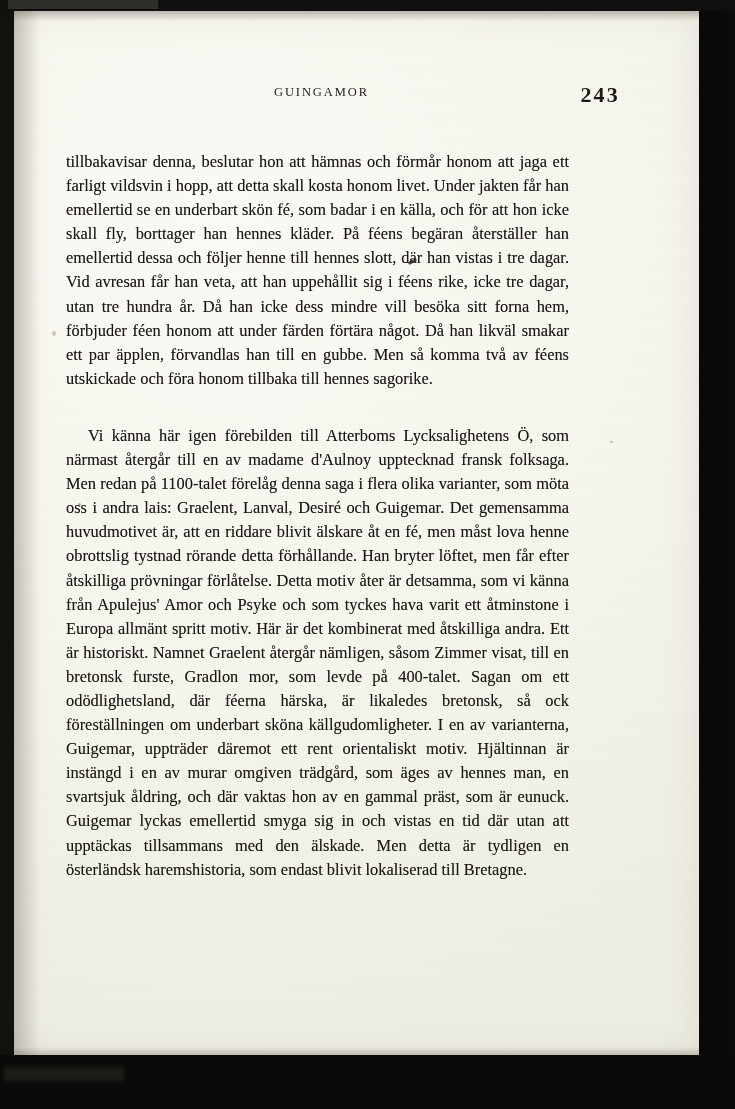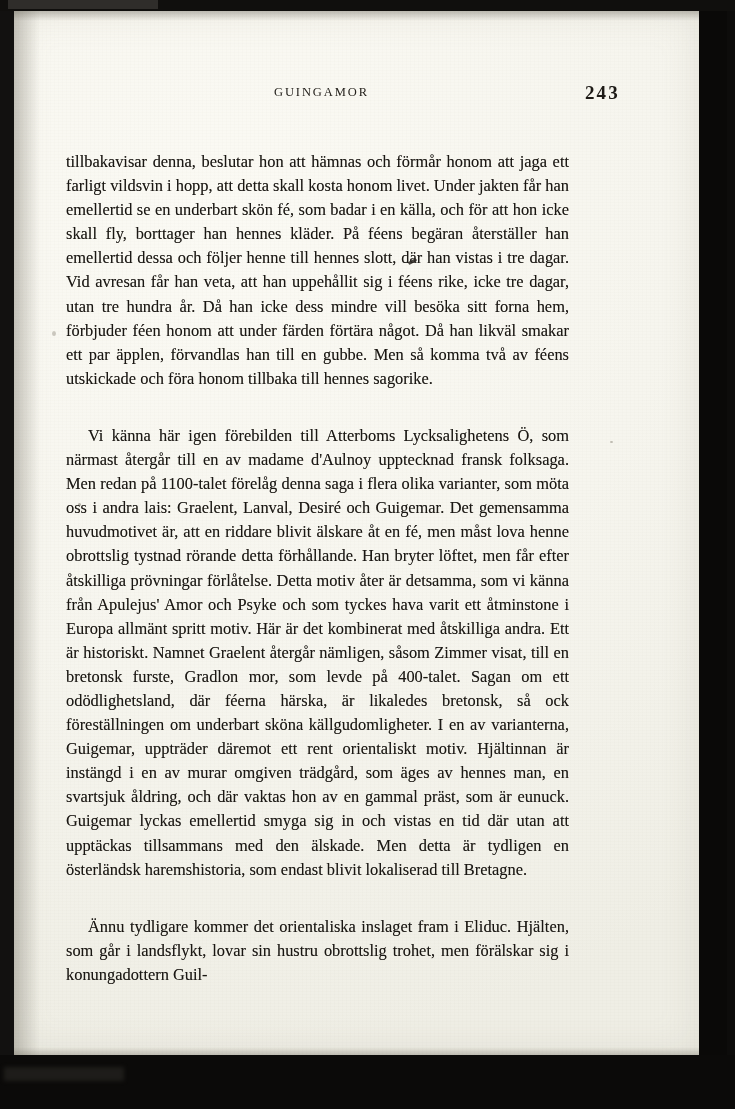--- a/index.html
+++ b/index.html
@@ -123,21 +123,21 @@
     top: 0;
     font-size: 12.5px;
     letter-spacing: 1.9px;
     color: #24211c;
     font-family: "Liberation Serif", serif;
   }
   .runhead-pageno {
     position: absolute;
     right: 0;
     top: -3px;
-    font-size: 19px;
+    font-size: 22px;
     letter-spacing: 2.2px;
     font-weight: bold;
     color: #1d1a16;
     font-family: "Liberation Serif", serif;
   }
 
   
   .textblock {
     position: absolute;
     left: 52px;
@@ -226,19 +226,18 @@
     <div class="speck-b"></div>
 
     <div class="runhead">
       <span class="runhead-title">GUINGAMOR</span>
       <span class="runhead-pageno">243</span>
     </div>
 
     <div class="textblock">
       <p class="first">tillbakavisar denna, beslutar hon att hämnas och förmår honom att jaga ett farligt vildsvin i hopp, att detta skall kosta honom livet. Under jakten får han emellertid se en underbart skön fé, som badar i en källa, och för att hon icke skall fly, borttager han hennes kläder. På féens begäran återställer han emellertid dessa och följer henne till hennes slott, där han vistas i tre dagar. Vid avresan får han veta, att han uppehållit sig i féens rike, icke tre dagar, utan tre hundra år. Då han icke dess mindre vill besöka sitt forna hem, förbjuder féen honom att under färden förtära något. Då han likväl smakar ett par äpplen, förvandlas han till en gubbe. Men så komma två av féens utskickade och föra honom tillbaka till hennes sagorike.</p>
       <p>Vi känna här igen förebilden till Atterboms Lycksalighetens Ö, som närmast återgår till en av madame d'Aulnoy upptecknad fransk folksaga. Men redan på 1100-talet förelåg denna saga i flera olika varianter, som möta oss i andra lais: Graelent, Lanval, Desiré och Guigemar. Det gemensamma huvudmotivet är, att en riddare blivit älskare åt en fé, men måst lova henne obrottslig tystnad rörande detta förhållande. Han bryter löftet, men får efter åtskilliga prövningar förlåtelse. Detta motiv åter är detsamma, som vi känna från Apulejus' Amor och Psyke och som tyckes hava varit ett åtminstone i Europa allmänt spritt motiv. Här är det kombinerat med åtskilliga andra. Ett är historiskt. Namnet Graelent återgår nämligen, såsom Zimmer visat, till en bretonsk furste, Gradlon mor, som levde på 400-talet. Sagan om ett odödlighetsland, där féerna härska, är likaledes bretonsk, så ock föreställningen om underbart sköna källgudomligheter. I en av varianterna, Guigemar, uppträder däremot ett rent orientaliskt motiv. Hjältinnan är instängd i en av murar omgiven trädgård, som äges av hennes man, en svartsjuk åldring, och där vaktas hon av en gammal präst, som är eunuck. Guigemar lyckas emellertid smyga sig in och vistas en tid där utan att upptäckas tillsammans med den älskade. Men detta är tydligen en österländsk haremshistoria, som endast blivit lokaliserad till Bretagne.</p>
-      <p>Ännu tydligare kommer det orientaliska inslaget fram i Eliduc. Hjälten, som går i landsflykt, lovar sin hustru obrottslig trohet, men förälskar sig i konungadottern Guil-</p>
     </div>
 
     <div class="ink-fleck"></div>
   </div>
 
 </div>
 
 </body></html>

